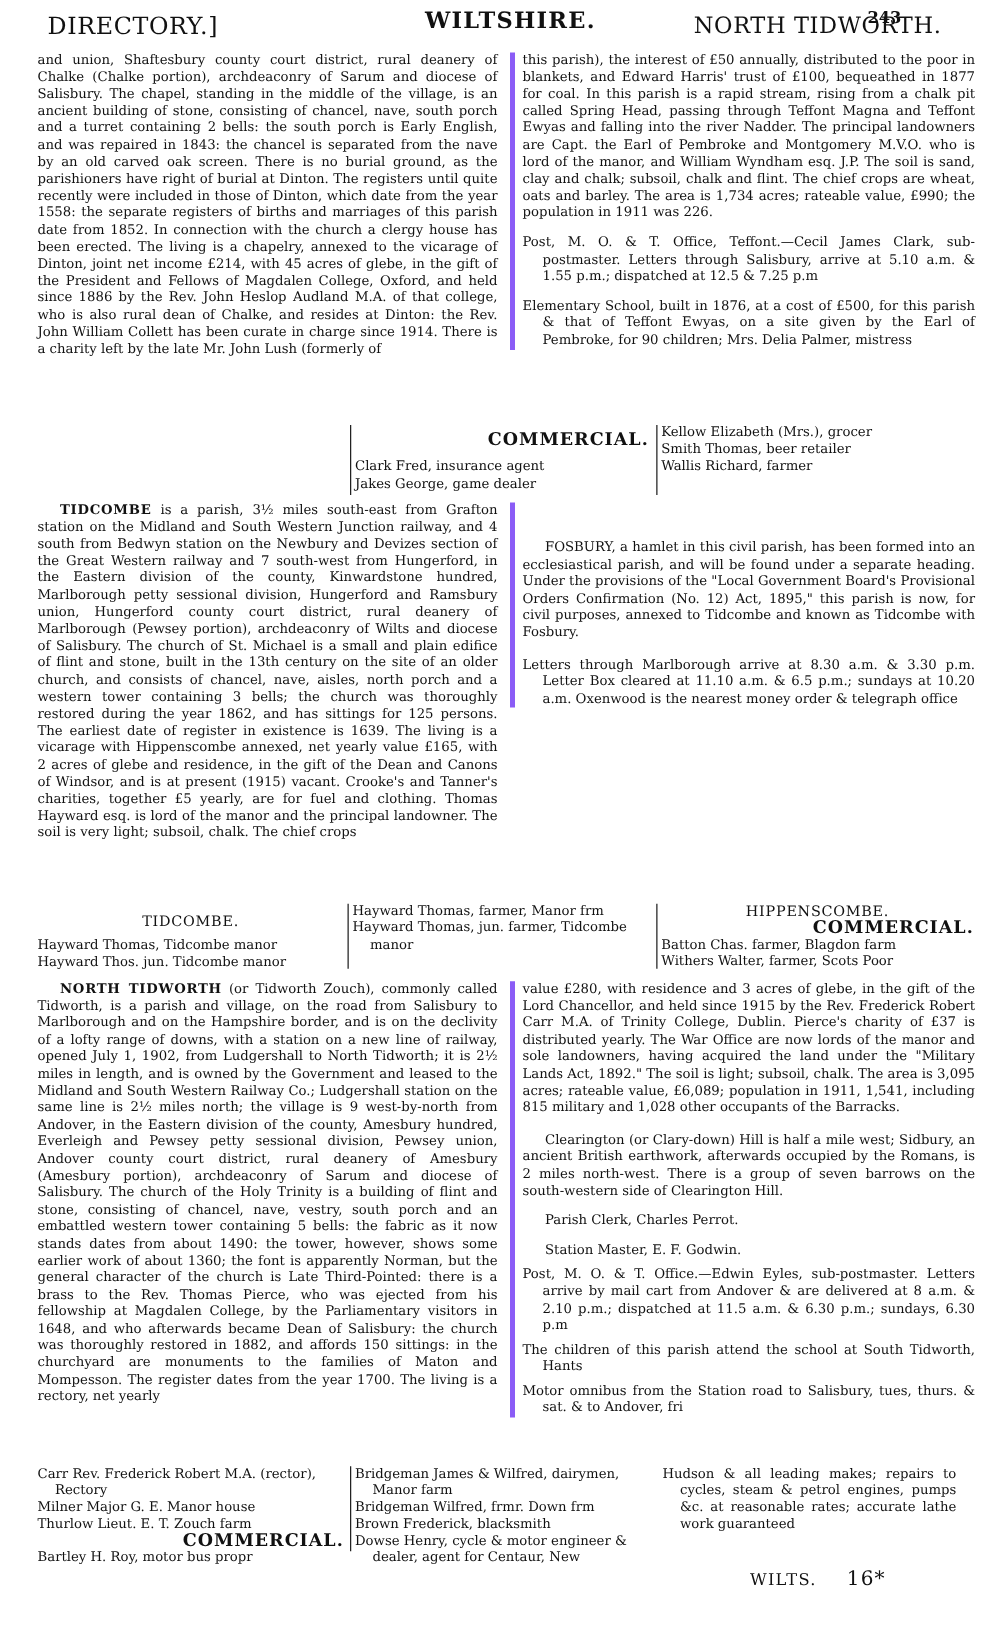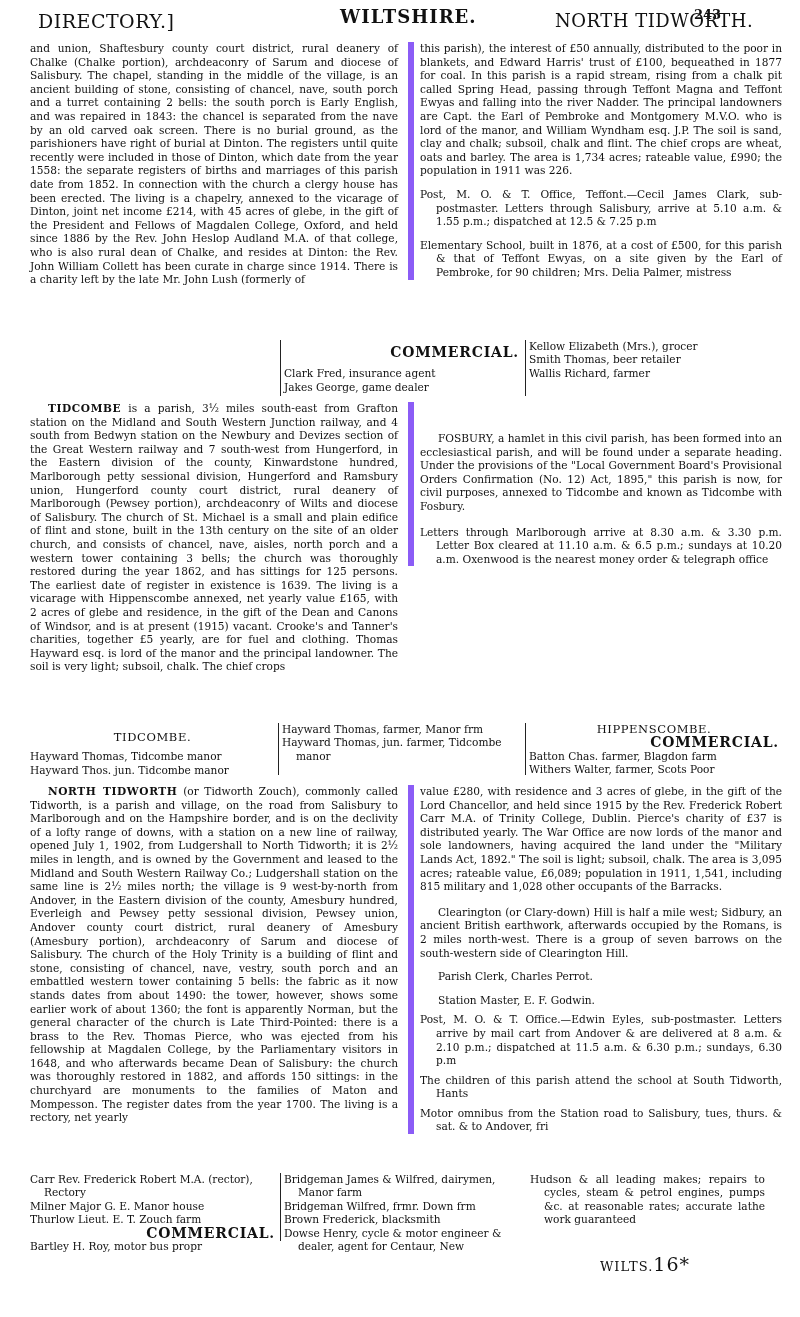--- a/index.html
+++ b/index.html
@@ -9,35 +9,35 @@
   .running-head { position: absolute; top: 6px; left: 0; width: 765px; height: 22px; font-size: 15px; }
   .rh-left { position: absolute; left: 8px; top: 4px; letter-spacing: 0.5px; font-size: 19px; }
   .rh-center { position: absolute; left: 310px; top: 0; font-size: 18px; font-weight: bold; letter-spacing: 1px; }
   .rh-right { position: absolute; left: 525px; top: 4px; font-size: 18px; letter-spacing: 0.5px; }
   .rh-page { position: absolute; left: 664px; top: 1px; font-size: 13px; font-weight: bold; }
 
   .col { position: absolute; font-size: 10.6px; line-height: 13.6px; text-align: justify; }
   .col p { margin: 0; }
   .col .gap { height: 10px; }
   .left-col { left: 0px; width: 368px; }
-  .right-col { left: 378px; width: 362px; border-left: 6px solid #8b5cf6; padding-left: 6px; }
+  .right-col { left: 378px; width: 362px; border-left: 4px solid #8b5cf6; padding-left: 6px; }
   .hang { padding-left: 16px; text-indent: -16px; }
   .indent { text-indent: 18px; }
   .caps { font-weight: bold; letter-spacing: 0.6px; }
 
   .list-block { position: absolute; font-size: 10.6px; line-height: 13.4px; }
   .list-col { position: absolute; top: 0; }
   .list-col.vr { border-left: 1.5px solid #222; padding-left: 3px; }
   .list-col p { margin: 0; white-space: nowrap; }
   .list-col .hang2 { padding-left: 14px; text-indent: -14px; white-space: normal; }
   .small-head { font-size: 14px; letter-spacing: 0.8px; text-align: right; font-weight: bold; }
   .sec-head { font-size: 11.5px; text-align: center; letter-spacing: 0.6px; }
 
   .footer-sig { position: absolute; left: 570px; top: 1253px; font-size: 13px; letter-spacing: 1px; }
-  .footer-sig .num { font-size: 19px; margin-left: 0; }
+  .footer-sig .num { font-size: 16px; margin-left: 24px; }
 </style>
 </head>
 <body>
 
 <div class="page">
 
   <div class="running-head">
     <span class="rh-left">DIRECTORY.]</span>
     <span class="rh-center">WILTSHIRE.</span>
     <span class="rh-right">NORTH TIDWORTH.</span>

